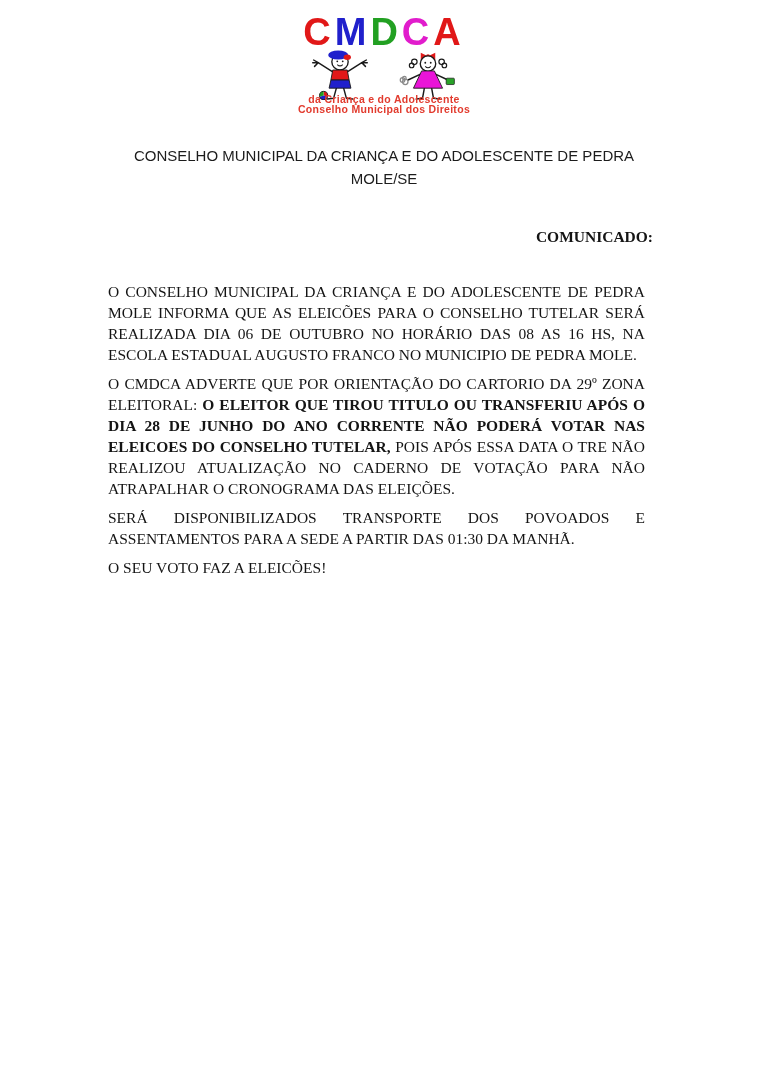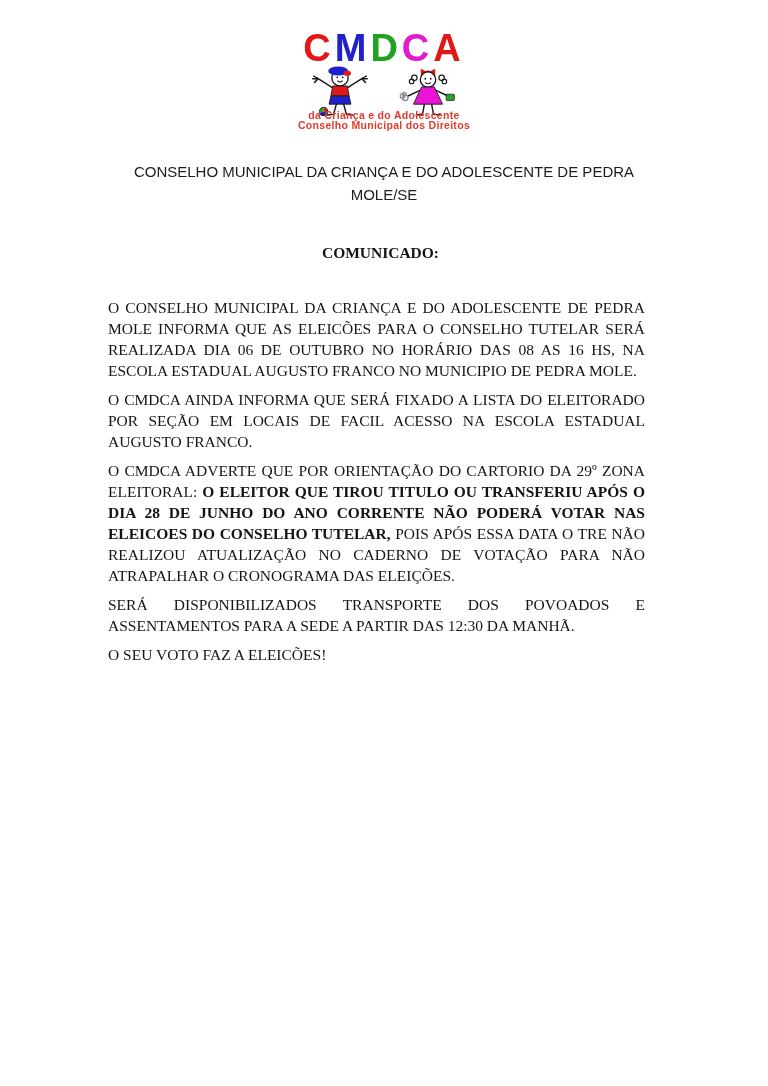--- a/index.html
+++ b/index.html
@@ -5,21 +5,21 @@
   html, body { margin: 0; padding: 0; background: #ffffff; }
   .page {
     position: relative;
     width: 768px;
     height: 1086px;
     background: #ffffff;
     font-family: "Liberation Serif", serif;
     color: #141414;
     overflow: hidden;
   }
-  .logo { text-align: center; padding-top: 32px; }
+  .logo { text-align: center; padding-top: 16px; }
   .acronym {
     font-family: "Liberation Sans", sans-serif;
     font-weight: bold;
     font-size: 38px;
     line-height: 32px;
     letter-spacing: 4px;
   }
   .figures {
     margin-top: 2px;
     height: 50px;
@@ -49,21 +49,21 @@
   }
   .doc-body {
     width: 545px;
     margin-left: 108px;
     font-size: 15.5px;
     line-height: 21px;
     text-align: justify;
   }
   .comunicado {
     font-weight: bold;
-    text-align: center;
+    text-align: right;
     margin: 36px 0 34px 0;
   }
   .doc-body p.para { margin: 0 8px 8px 0; }
   .seg-bold { font-weight: bold; }
 </style>
 </head>
 <body>
 
 <div class="page">
 
@@ -131,19 +131,18 @@
       <div>da Criança e do Adolescente</div>
       <div>Conselho Municipal dos Direitos</div>
     </div>
   </div>
 
   <h1 class="title">CONSELHO MUNICIPAL DA CRIANÇA E DO ADOLESCENTE DE PEDRA MOLE/SE</h1>
 
   <div class="doc-body">
     <p class="comunicado">COMUNICADO:</p>
     <p class="para"><span>O CONSELHO MUNICIPAL DA CRIANÇA E DO ADOLESCENTE DE PEDRA MOLE INFORMA QUE AS ELEICÕES PARA O CONSELHO TUTELAR SERÁ REALIZADA DIA 06 DE OUTUBRO NO HORÁRIO DAS 08 AS 16 HS, NA ESCOLA ESTADUAL AUGUSTO FRANCO NO MUNICIPIO DE PEDRA MOLE.</span></p>
-    <p class="para"><span>O CMDCA AINDA INFORMA QUE SERÁ FIXADO A LISTA DO ELEITORADO POR SEÇÃO EM LOCAIS DE FACIL ACESSO NA ESCOLA ESTADUAL AUGUSTO FRANCO.</span></p>
     <p class="para"><span>O CMDCA ADVERTE QUE POR ORIENTAÇÃO DO CARTORIO DA 29º ZONA ELEITORAL: </span><span class="seg-bold">O ELEITOR QUE TIROU TITULO OU TRANSFERIU APÓS O DIA 28 DE JUNHO DO ANO CORRENTE NÃO PODERÁ VOTAR NAS ELEICOES DO CONSELHO TUTELAR,</span><span> POIS APÓS ESSA DATA O TRE NÃO REALIZOU ATUALIZAÇÃO NO CADERNO DE VOTAÇÃO PARA NÃO ATRAPALHAR O CRONOGRAMA DAS ELEIÇÕES.</span></p>
-    <p class="para"><span>SERÁ DISPONIBILIZADOS TRANSPORTE DOS POVOADOS E ASSENTAMENTOS PARA A SEDE A PARTIR DAS 12:30 DA MANHÃ.</span></p>
+    <p class="para"><span>SERÁ DISPONIBILIZADOS TRANSPORTE DOS POVOADOS E ASSENTAMENTOS PARA A SEDE A PARTIR DAS 01:30 DA MANHÃ.</span></p>
     <p class="para"><span>O SEU VOTO FAZ A ELEICÕES!</span></p>
   </div>
 
 </div>
 
 </body></html>

